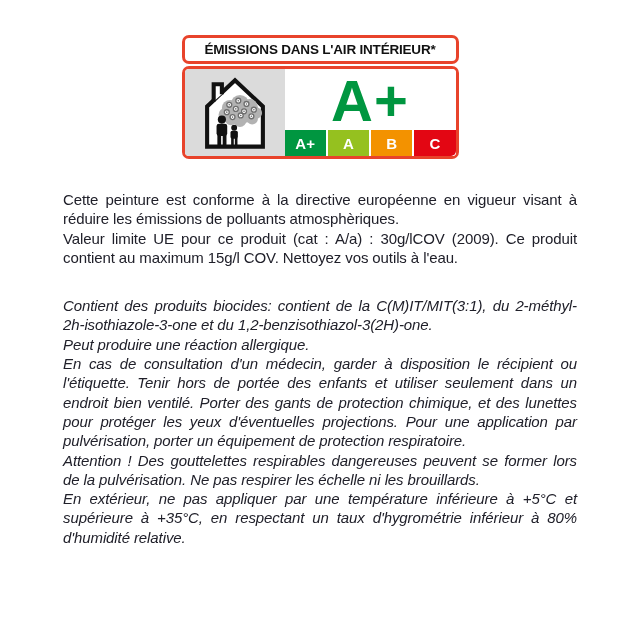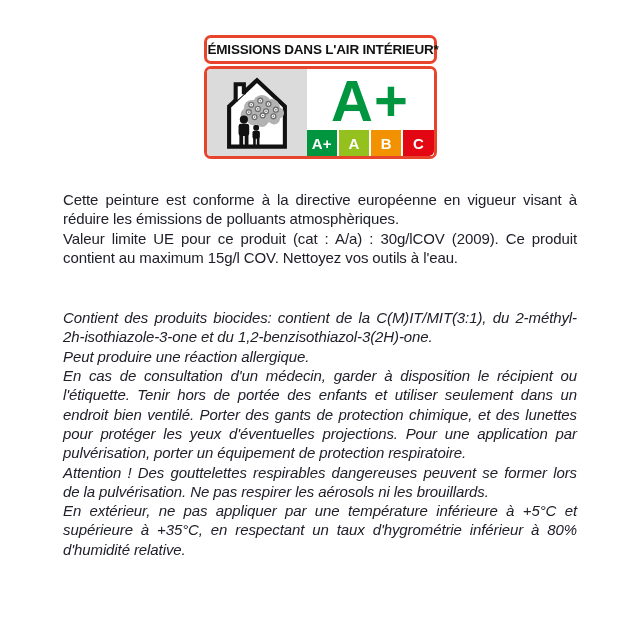--- a/index.html
+++ b/index.html
@@ -5,21 +5,21 @@
   * { margin: 0; padding: 0; box-sizing: border-box; }
   html, body { width: 640px; height: 640px; background: #ffffff; }
   body {
     font-family: "Liberation Sans", sans-serif;
     color: #20202a;
     overflow: hidden;
   }
 
   
   .label-wrap {
-    width: 233px;
+    width: 277px;
     margin: 35px auto 0 auto;
   }
   .label-title {
     border: 3px solid #e8432b;
     border-radius: 7px;
     background: #ffffff;
     text-align: center;
     font-weight: 700;
     font-size: 13.5px;
     letter-spacing: -0.2px;
@@ -85,21 +85,21 @@
     font-size: 15px;
     line-height: 19.3px;
     letter-spacing: -0.1px;
   }
   .text-col p {
     text-align: justify;
     hyphens: auto;
     -webkit-hyphens: auto;
   }
   .p-footnote { margin-bottom: 25px; }
-  .block-regulatory { margin-bottom: 41px; }
+  .block-regulatory { margin-bottom: 29px; }
   .block-safety p { font-style: italic; }
 </style>
 </head>
 <body>
 
 <div class="label-wrap">
   <div class="label-title">ÉMISSIONS DANS L'AIR INTÉRIEUR*</div>
   <div class="label-body">
     <div class="house-panel">
       <svg width="88" height="82" viewBox="0 0 104 100" aria-hidden="true">
@@ -174,17 +174,17 @@
 
 <div class="text-col">
   <div class="block-regulatory">
     <p>Cette peinture est conforme à la directive européenne en vigueur visant à réduire les émissions de polluants atmosphèriques.</p>
     <p>Valeur limite UE pour ce produit (cat : A/a) : 30g/lCOV (2009). Ce produit contient au maximum 15g/l COV. Nettoyez vos outils à l'eau.</p>
   </div>
   <div class="block-safety">
     <p>Contient des produits biocides: contient de la C(M)IT/MIT(3:1), du 2-méthyl-2h-isothiazole-3-one et du 1,2-benzisothiazol-3(2H)-one.</p>
     <p>Peut produire une réaction allergique.</p>
     <p>En cas de consultation d'un médecin, garder à disposition le récipient ou l'étiquette. Tenir hors de portée des enfants et utiliser seulement dans un endroit bien ventilé. Porter des gants de protection chimique, et des lunettes pour protéger les yeux d'éventuelles projections. Pour une application par pulvérisation, porter un équipement de protection respiratoire.</p>
-    <p>Attention ! Des gouttelettes respirables dangereuses peuvent se former lors de la pulvérisation. Ne pas respirer les aérosols ni les brouillards.</p>
+    <p>Attention ! Des gouttelettes respirables dangereuses peuvent se former lors de la pulvérisation. Ne pas respirer les échelle ni les brouillards.</p>
     <p>En extérieur, ne pas appliquer par une température inférieure à +5°C et supérieure à +35°C, en respectant un taux d'hygrométrie inférieur à 80% d'humidité relative.</p>
 
   </div>
 </div>
 
 </body></html>

